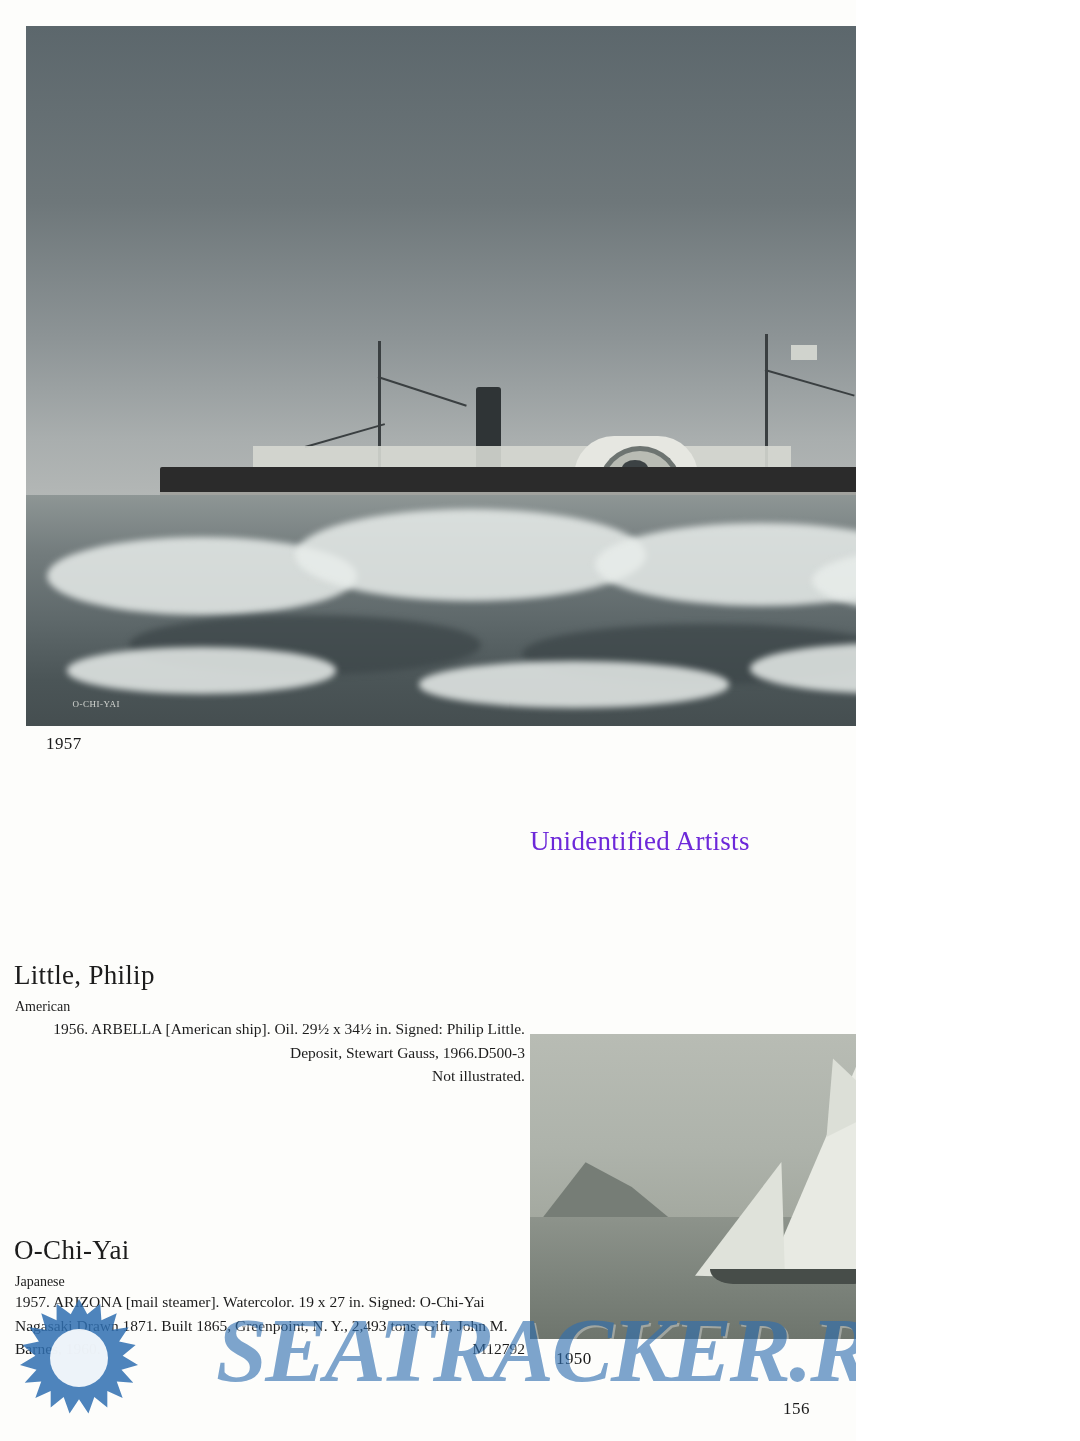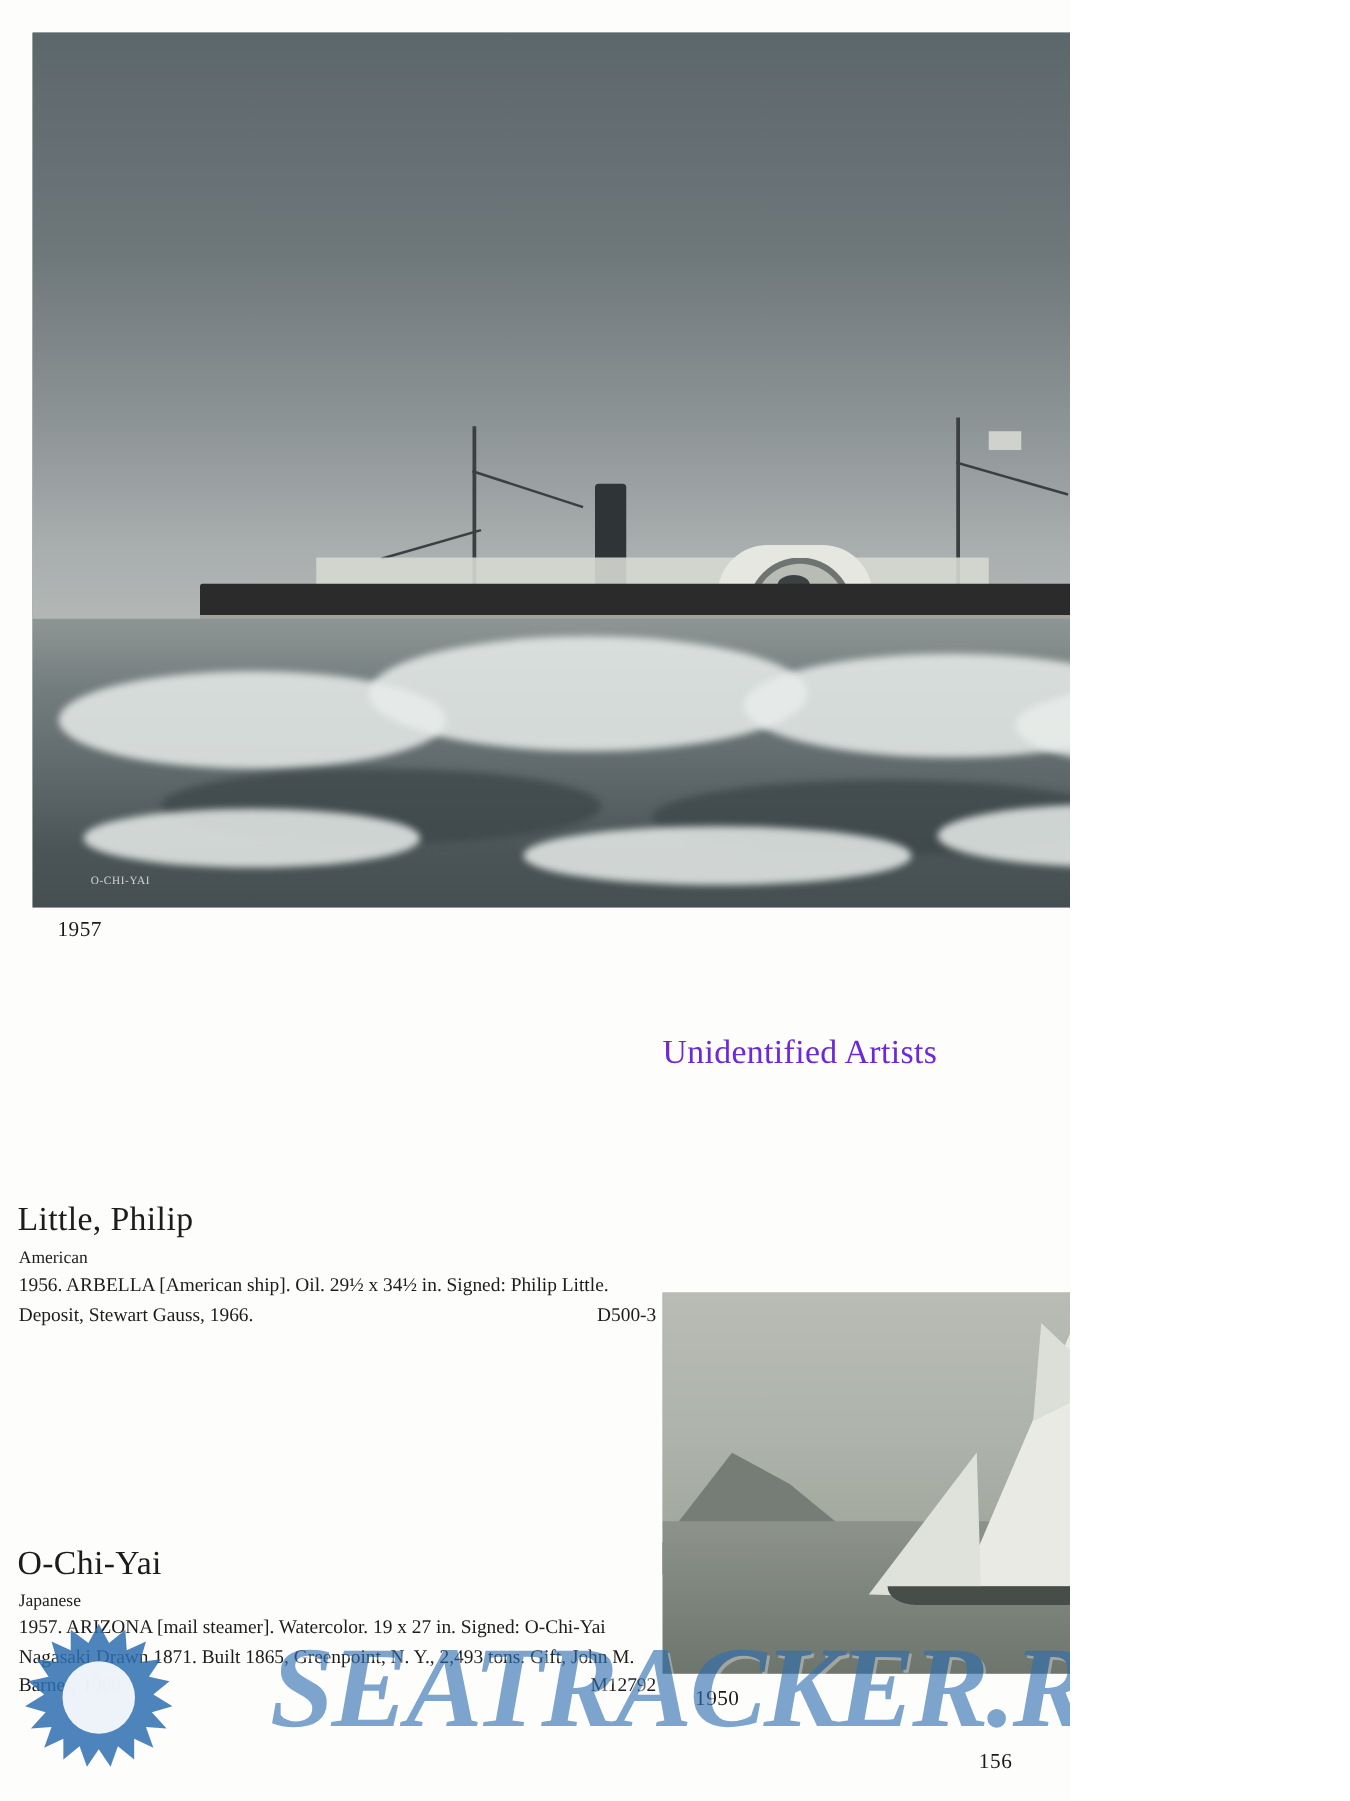--- a/index.html
+++ b/index.html
@@ -189,20 +189,21 @@
     top: 999px;
     font-size: 14px;
   }
   #entry-arbella {
     position: absolute;
     left: 15px;
     top: 1017px;
     width: 510px;
     font-size: 15.5px;
     line-height: 1.52;
+    text-align: right;
   }
   #heading-ochiyai {
     position: absolute;
     left: 14px;
     top: 1235px;
     font-size: 27px;
     letter-spacing: .3px;
   }
   #nat-ochiyai {
     position: absolute;
@@ -391,20 +392,21 @@
   <div class="fignum" id="fignum-top">1957</div>
 
   <div id="unident-heading">Unidentified Artists</div>
 
 
   <div id="heading-little">Little, Philip</div>
   <div id="nat-little">American</div>
   <div id="entry-arbella">
     <span>1956. ARBELLA [American ship]. Oil. 29½ x 34½ in. Signed: Philip Little. Deposit, Stewart Gauss, 1966.</span>
     <span class="catno">D500-3</span>
+    <div>Not illustrated.</div>
   </div>
 
   <div id="heading-ochiyai">O-Chi-Yai</div>
   <div id="nat-ochiyai">Japanese</div>
   <div id="entry-arizona">
     <span>1957. ARIZONA [mail steamer]. Watercolor. 19 x 27 in. Signed: O-Chi-Yai Nagasaki Drawn 1871. Built 1865, Greenpoint, N. Y., 2,493 tons. Gift, John M. Barnes, 1960.</span>
     <span class="catno">M12792</span>
   </div>
 
   <div id="plate-bottom">

